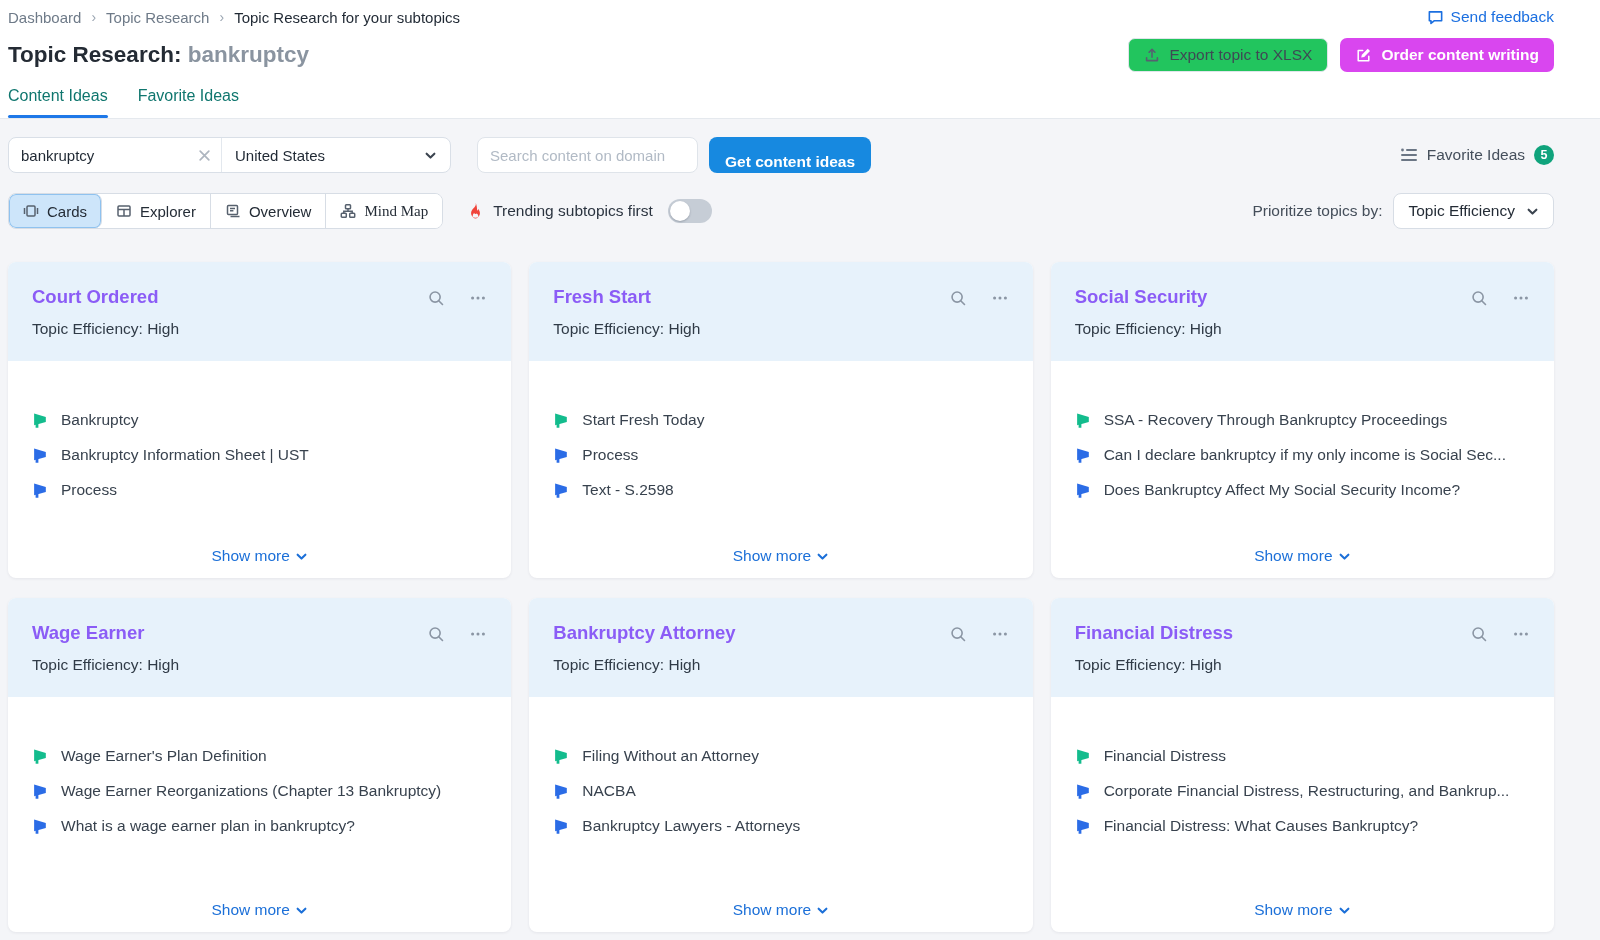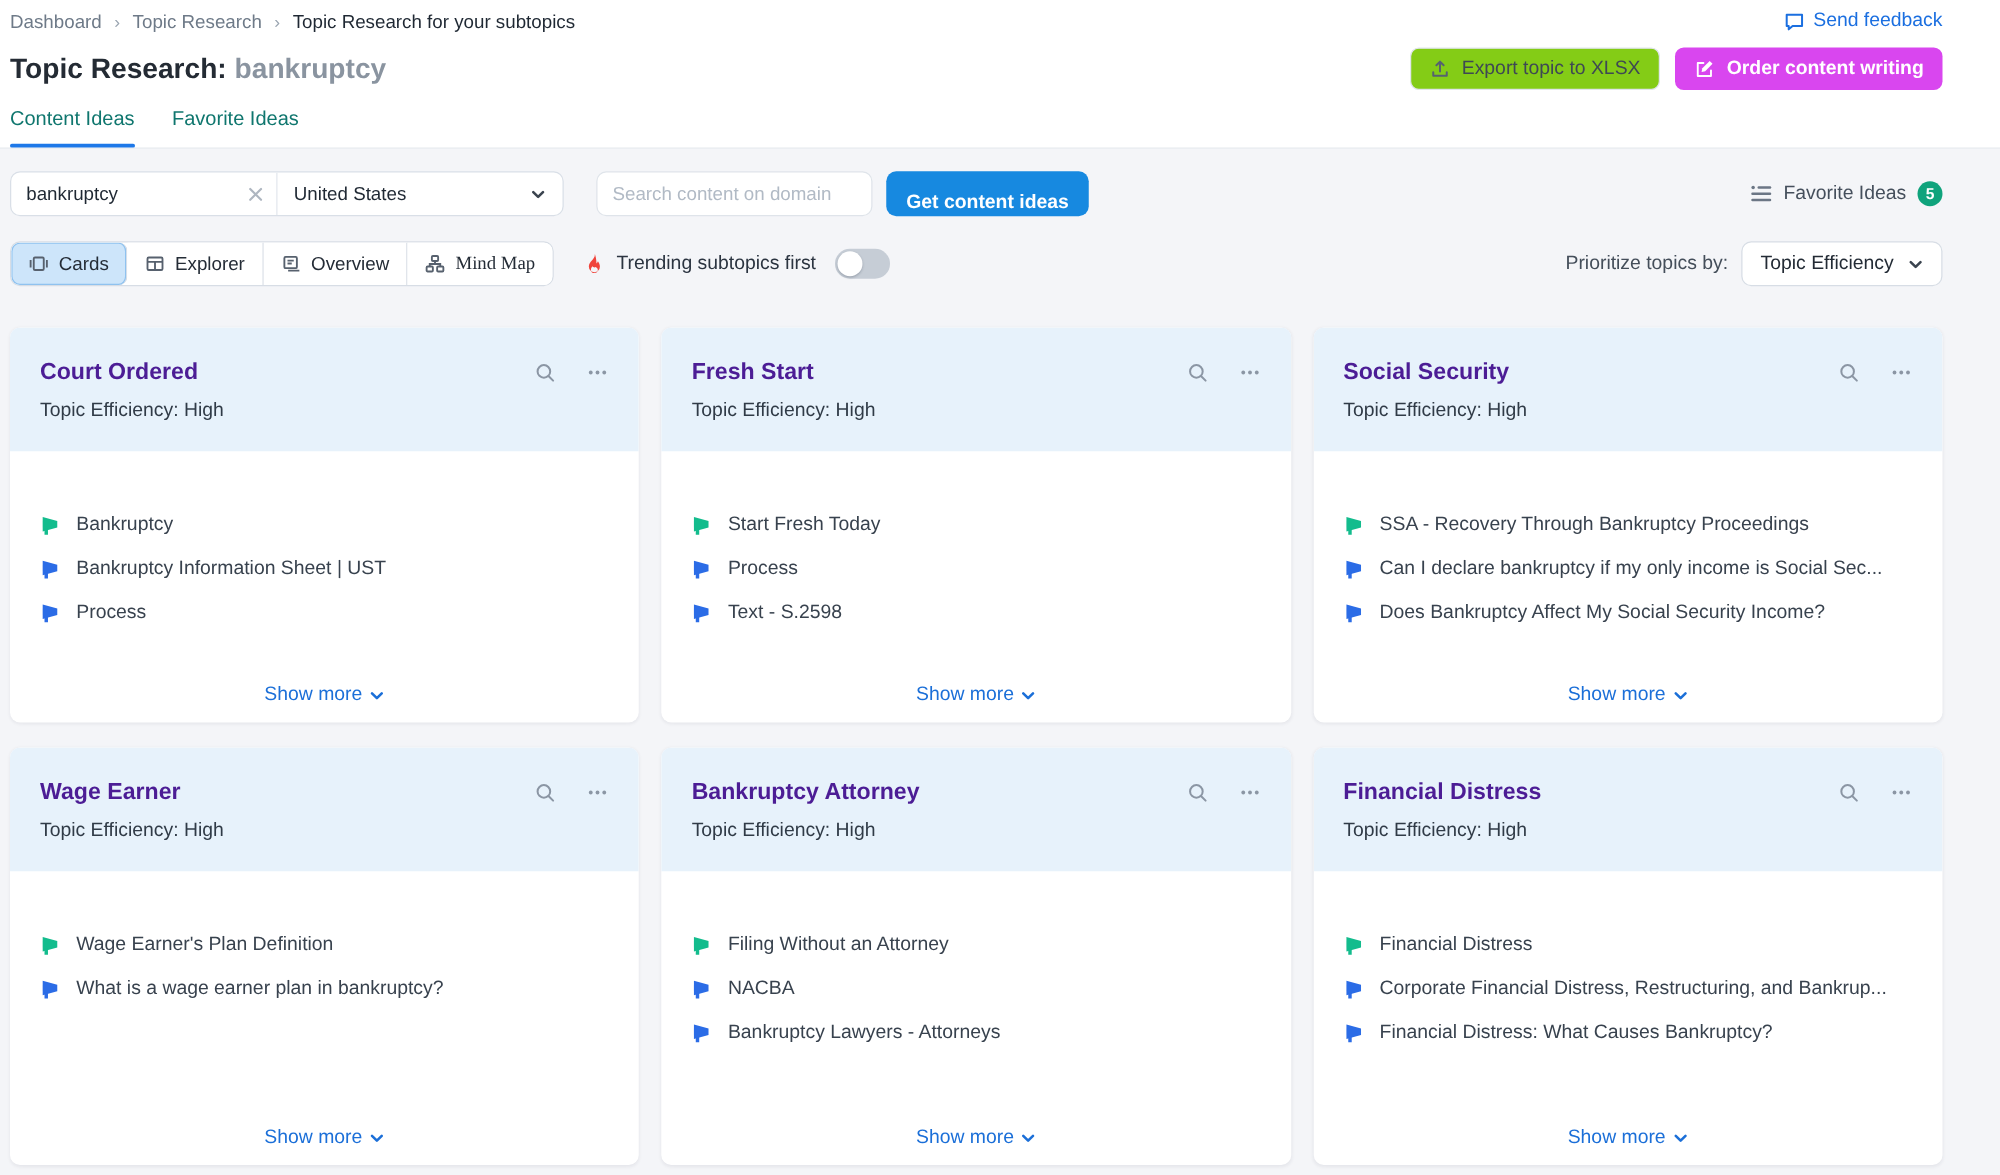--- a/index.html
+++ b/index.html
@@ -14,21 +14,21 @@
   .crumbs .sep { color:#9aa5b1; font-size:14px; margin-top:-1px; }
   .crumb-link { cursor:pointer; }
   .crumb-current { color:#1f2833; }
   .feedback { display:flex; align-items:center; gap:7px; color:#1b6fe0; font-size:15.5px; cursor:pointer; }
   .title-row { display:flex; justify-content:space-between; align-items:center; margin-top:9px; }
   .page-title { font-size:22.5px; font-weight:700; color:#242b34; }
   .page-title .kw { color:#8a94a0; font-weight:600; }
   .title-actions { display:flex; gap:12px; }
   .btn { display:flex; align-items:center; gap:9px; height:34px; padding:0 15px;
     border-radius:7px; font-size:15.5px; cursor:pointer; border:none; }
-  .btn-export { background:#84cc16; border:1px solid #e0e5eb; color:#3e4954; }
+  .btn-export { background:#22c55e; border:1px solid #e0e5eb; color:#3e4954; }
   .btn-order { background:#d946ef; color:#fff; font-weight:700; }
   .tabs { position:absolute; bottom:0; left:8px; display:flex; gap:30px; }
   .tab { position:relative; padding-bottom:13px; font-size:16px; color:#0f766e; cursor:pointer; }
   .tab.active::after { content:""; position:absolute; left:0; right:0; bottom:0;
     height:3px; border-radius:2px; background:#1e78e8; }
 
   
   .content { height:821px; background:#f4f5f8; padding:18px 46px 0 8px; }
 
   .filters-row { display:flex; align-items:center; height:36px; }
@@ -73,21 +73,21 @@
     background:#fff; border:1px solid #d7dde5; border-radius:8px; font-size:15.5px;
     color:#232b35; cursor:pointer; }
 
   
   .cards-grid { margin-top:33px; display:grid; grid-template-columns:repeat(3,1fr);
     grid-template-rows:316px 334px; column-gap:18px; row-gap:20px; }
   .card { background:#fff; border-radius:8px; display:flex; flex-direction:column;
     overflow:hidden; box-shadow:0 1px 3px rgba(25,35,55,.07); }
   .card-header { background:#e7f2fb; padding:24px 24px 23px; display:flex;
     justify-content:space-between; }
-  .card-title { font-size:18.5px; font-weight:700; color:#4c1d95; }
+  .card-title { font-size:18.5px; font-weight:700; color:#8b5cf6; }
   .card-eff { margin-top:12px; font-size:15.5px; color:#303b47; }
   .card-actions { display:flex; gap:24px; color:#8b96a4; padding-top:3px; }
   .icon-btn { cursor:pointer; display:flex; }
   .card-body { flex:1; display:flex; flex-direction:column; padding:0 24px 13px; min-height:0; }
   .item-list { list-style:none; margin-top:50px; }
   .item { display:flex; align-items:center; gap:12px; margin-bottom:17px;
     font-size:15.5px; color:#38424e; white-space:nowrap; overflow:hidden; }
   .item svg { flex-shrink:0; }
   .mega[data-variant="green"] { color:#13bc8d; }
   .mega[data-variant="blue"]  { color:#2b6ce6; }
@@ -443,20 +443,26 @@
           <li class="item">
             <svg class="mega" width="17" height="17" data-variant="green">
                 <use href="#i-mega"></use>
               </svg>
             <span>Wage Earner's Plan Definition</span>
             </li>
           <li class="item">
             <svg class="mega" width="17" height="17" data-variant="blue">
                 <use href="#i-mega"></use>
               </svg>
+            <span>Wage Earner Reorganizations (Chapter 13 Bankruptcy)</span>
+            </li>
+          <li class="item">
+            <svg class="mega" width="17" height="17" data-variant="blue">
+                <use href="#i-mega"></use>
+              </svg>
             <span>What is a wage earner plan in bankruptcy?</span>
             </li>
         </ul>
         <button class="show-more">
           <span>Show more</span>
           <span style="display:flex">
               <svg width="13" height="13">
                 <use href="#i-chev"></use>
               </svg>
             </span>

